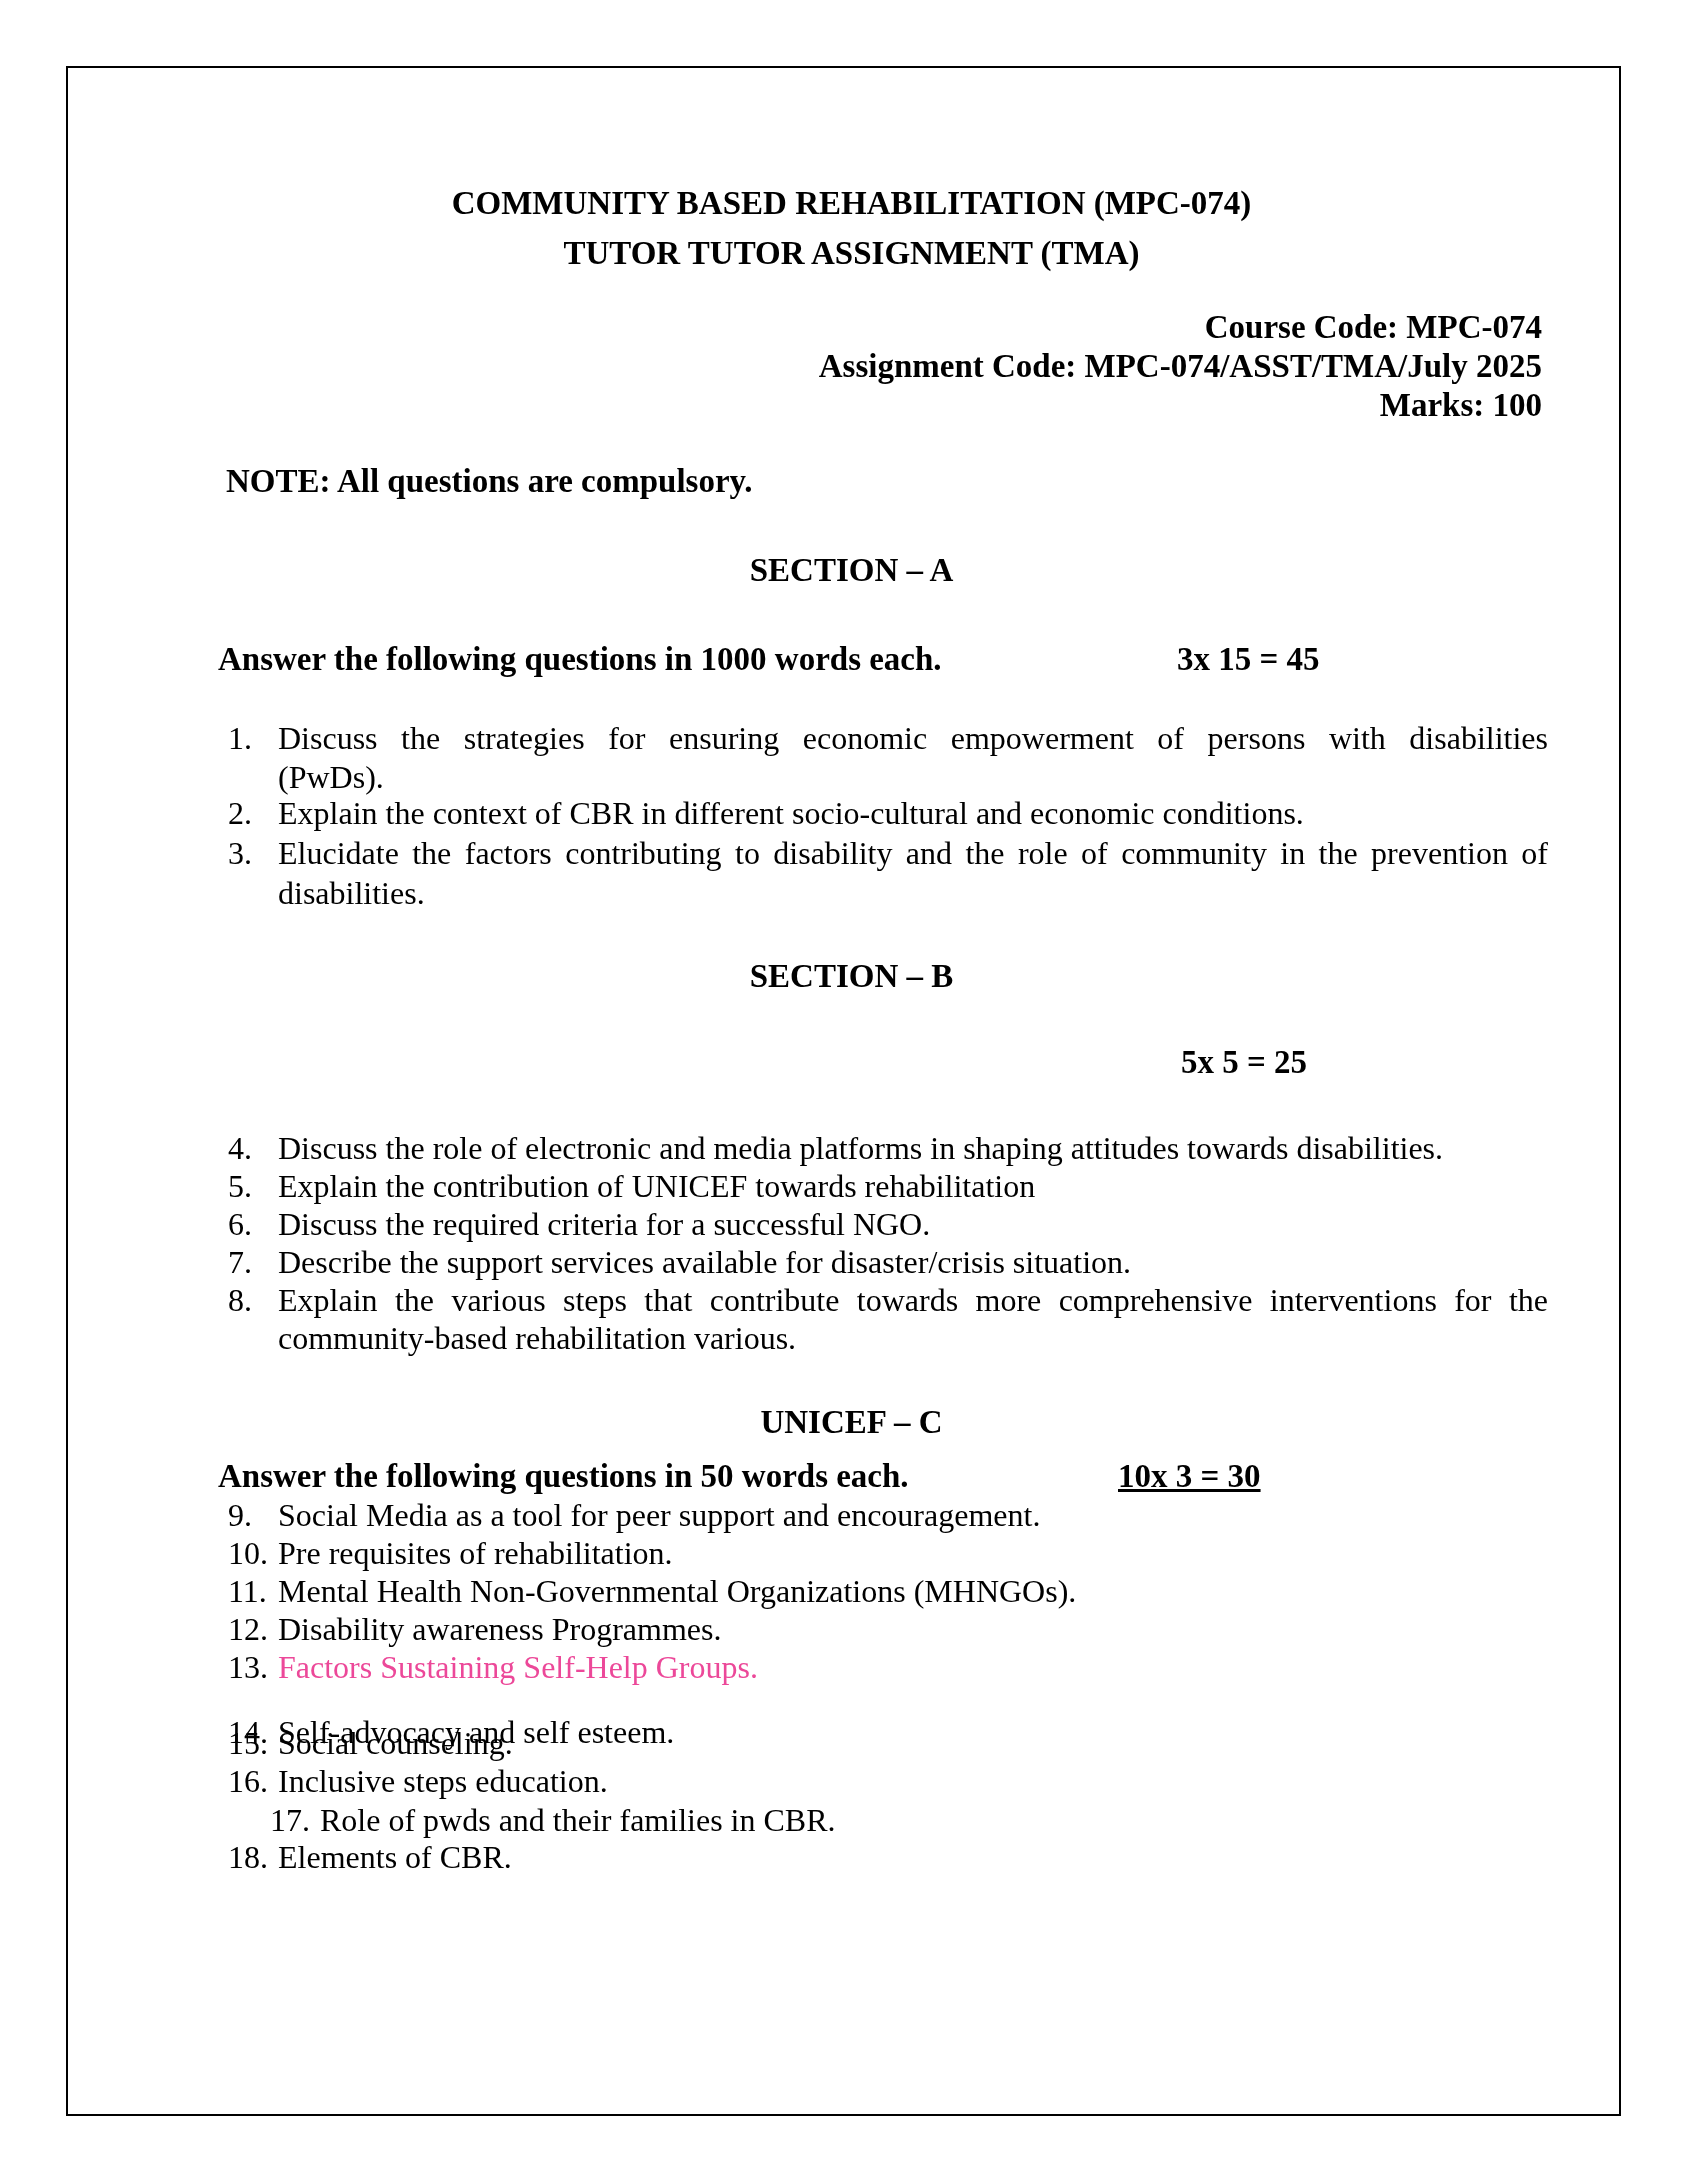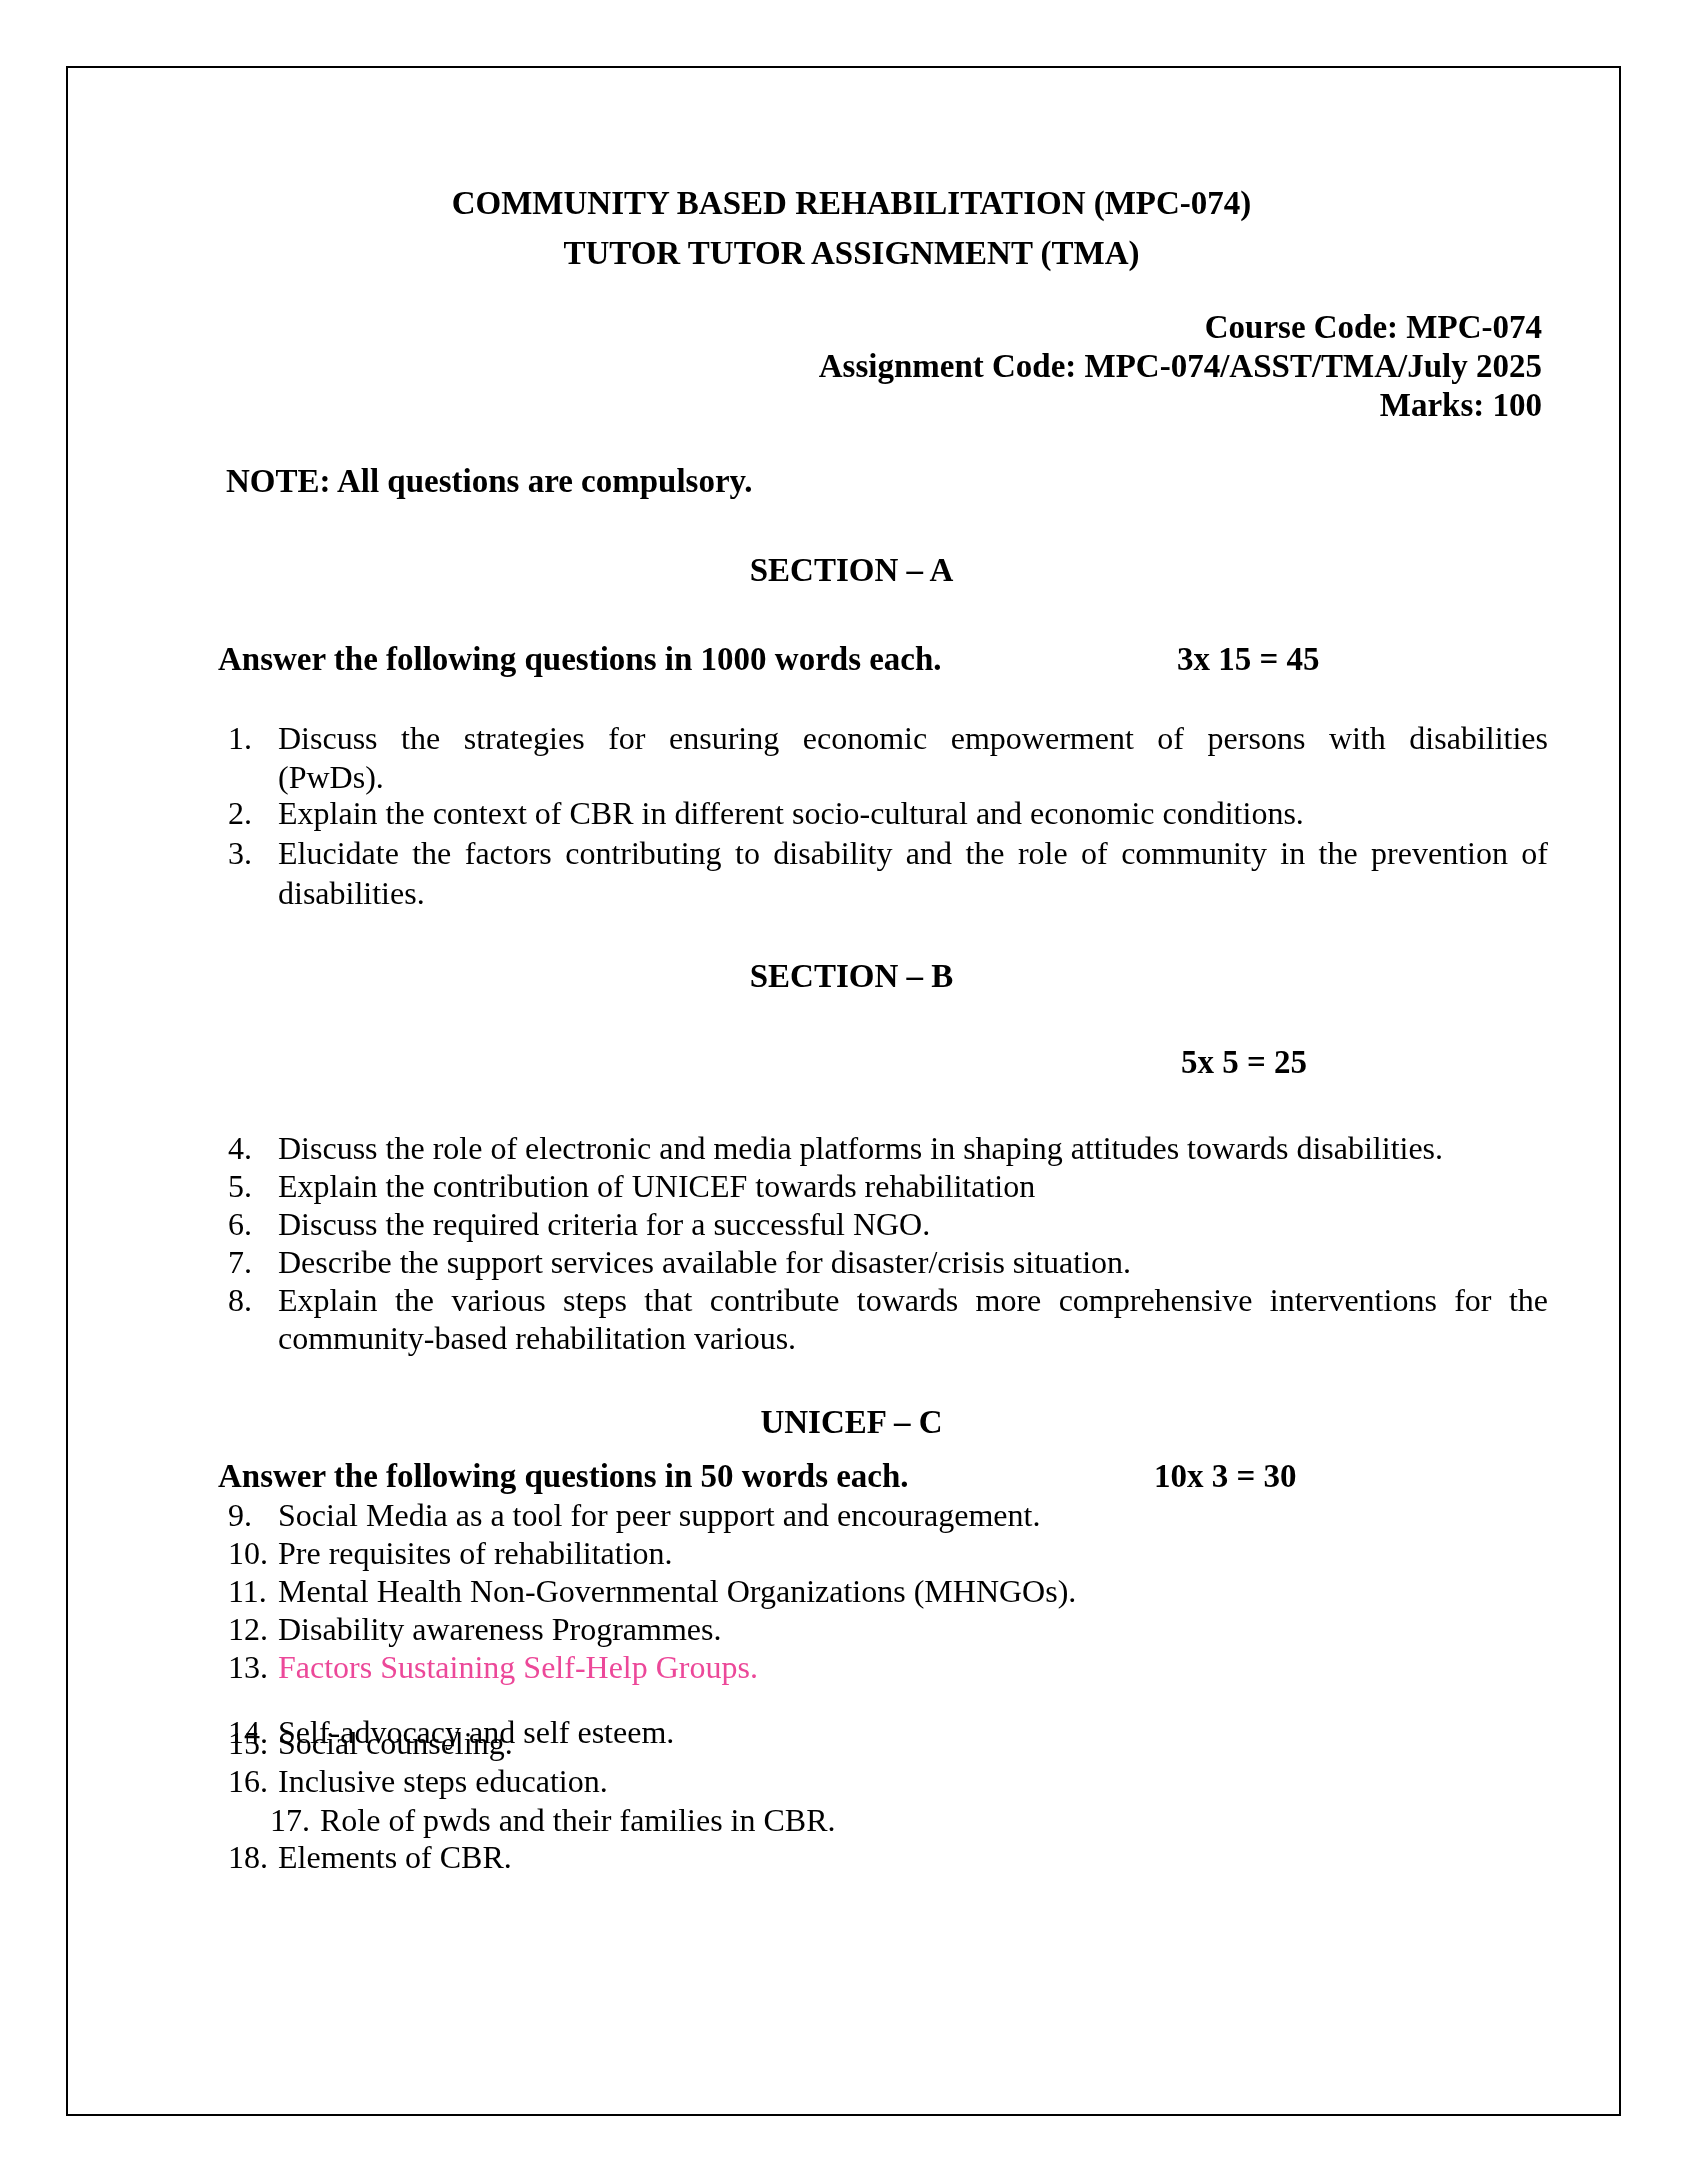--- a/index.html
+++ b/index.html
@@ -81,21 +81,21 @@
         <div class="qline" style="top: 1284px;">
           <span class="qnum">8.</span>
           <span class="qtxt justify">Explain the various steps that contribute towards more comprehensive interventions for the</span>
         </div>
         <div class="qline" style="top: 1322px;">
           <span class="qtxt">community-based rehabilitation various.</span>
         </div>
       </div>
       <div>
         <div class="abs center b fs" style="top: 1405px;">UNICEF – C</div>
-        <div class="instr" style="top: 1459px;"><span>Answer the following questions in 50 words each.</span><span class="marks" style="left: 936px;">10x 3 = 30</span></div>
+        <div class="instr" style="top: 1459px;"><span>Answer the following questions in 50 words each.</span><span class="marks" style="left: 900px; text-decoration: underline;">10x 3 = 30</span></div>
         <div class="qline" style="top: 1499px;">
           <span class="qnum">9.</span>
           <span class="qtxt">Social Media as a tool for peer support and encouragement.</span>
         </div>
         <div class="qline" style="top: 1537px;">
           <span class="qnum">10.</span>
           <span class="qtxt">Pre requisites of rehabilitation.</span>
         </div>
         <div class="qline" style="top: 1575px;">
           <span class="qnum">11.</span>

